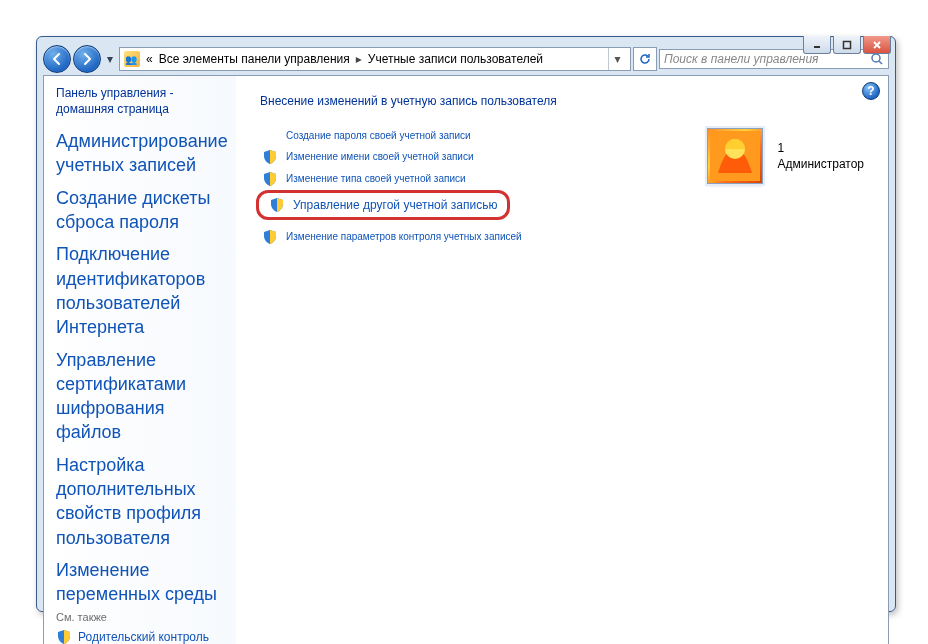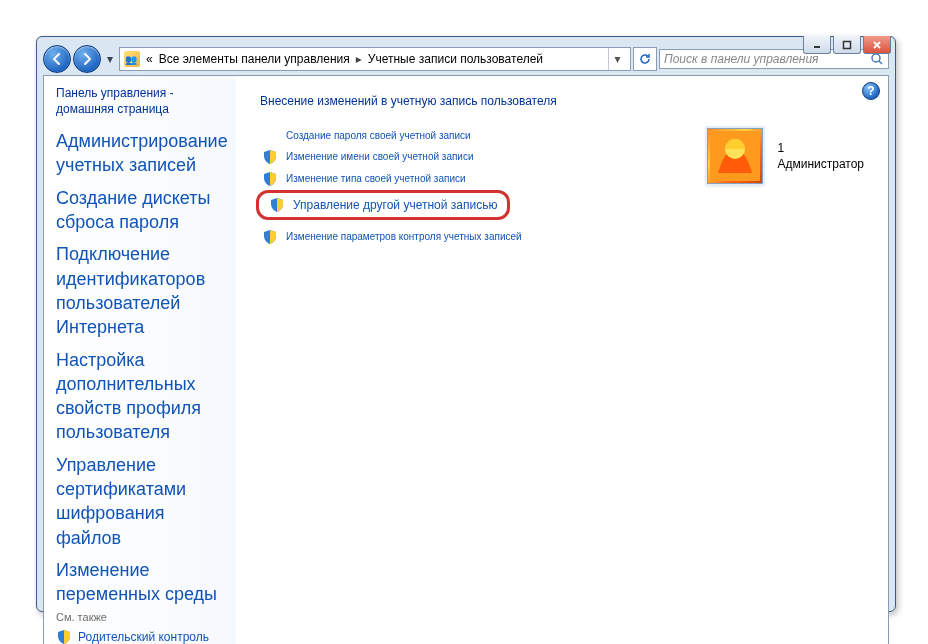--- a/index.html
+++ b/index.html
@@ -225,22 +225,22 @@
     </div>
   </div>
 
   <div class="client">
 
     <div class="sidebar">
       <div class="side-head">Панель управления - домашняя страница</div>
       <div class="side-link">Администрирование учетных записей</div>
       <div class="side-link">Создание дискеты сброса пароля</div>
       <div class="side-link">Подключение идентификаторов пользователей Интернета</div>
+      <div class="side-link">Управление сертификатами шифрования файлов</div>
       <div class="side-link">Настройка дополнительных свойств профиля пользователя</div>
-      <div class="side-link">Управление сертификатами шифрования файлов</div>
       <div class="side-link">Изменение переменных среды</div>
       <div class="side-spacer"></div>
       <div class="side-sub">См. также</div>
       <div class="side-parental">
         <svg class="shield" viewBox="0 0 16 16">
             <path d="M8 1l6 2v4c0 4-3 7-6 8-3-1-6-4-6-8V3l6-2z" fill="#2f7fd6"></path>
             <path d="M8 1l6 2v4c0 4-3 7-6 8V1z" fill="#ffcc33"></path>
           </svg>
         <span>Родительский контроль</span>
       </div>

